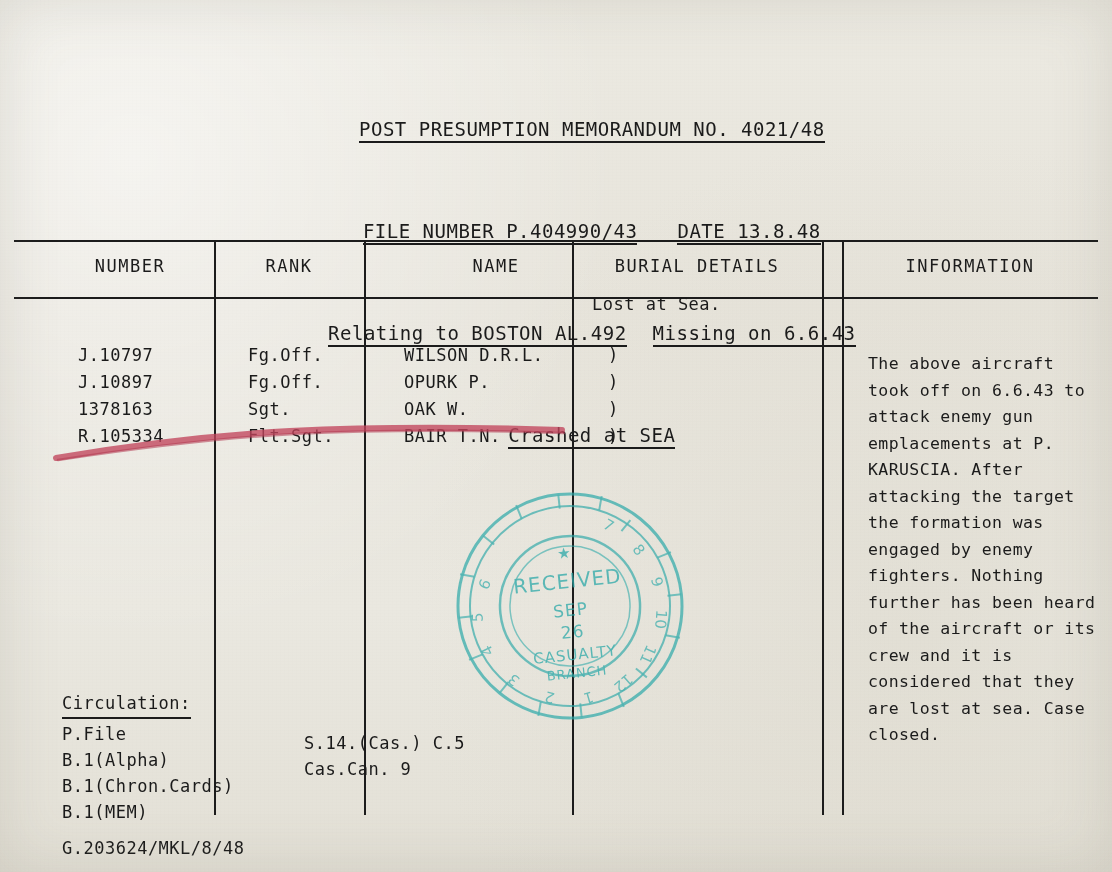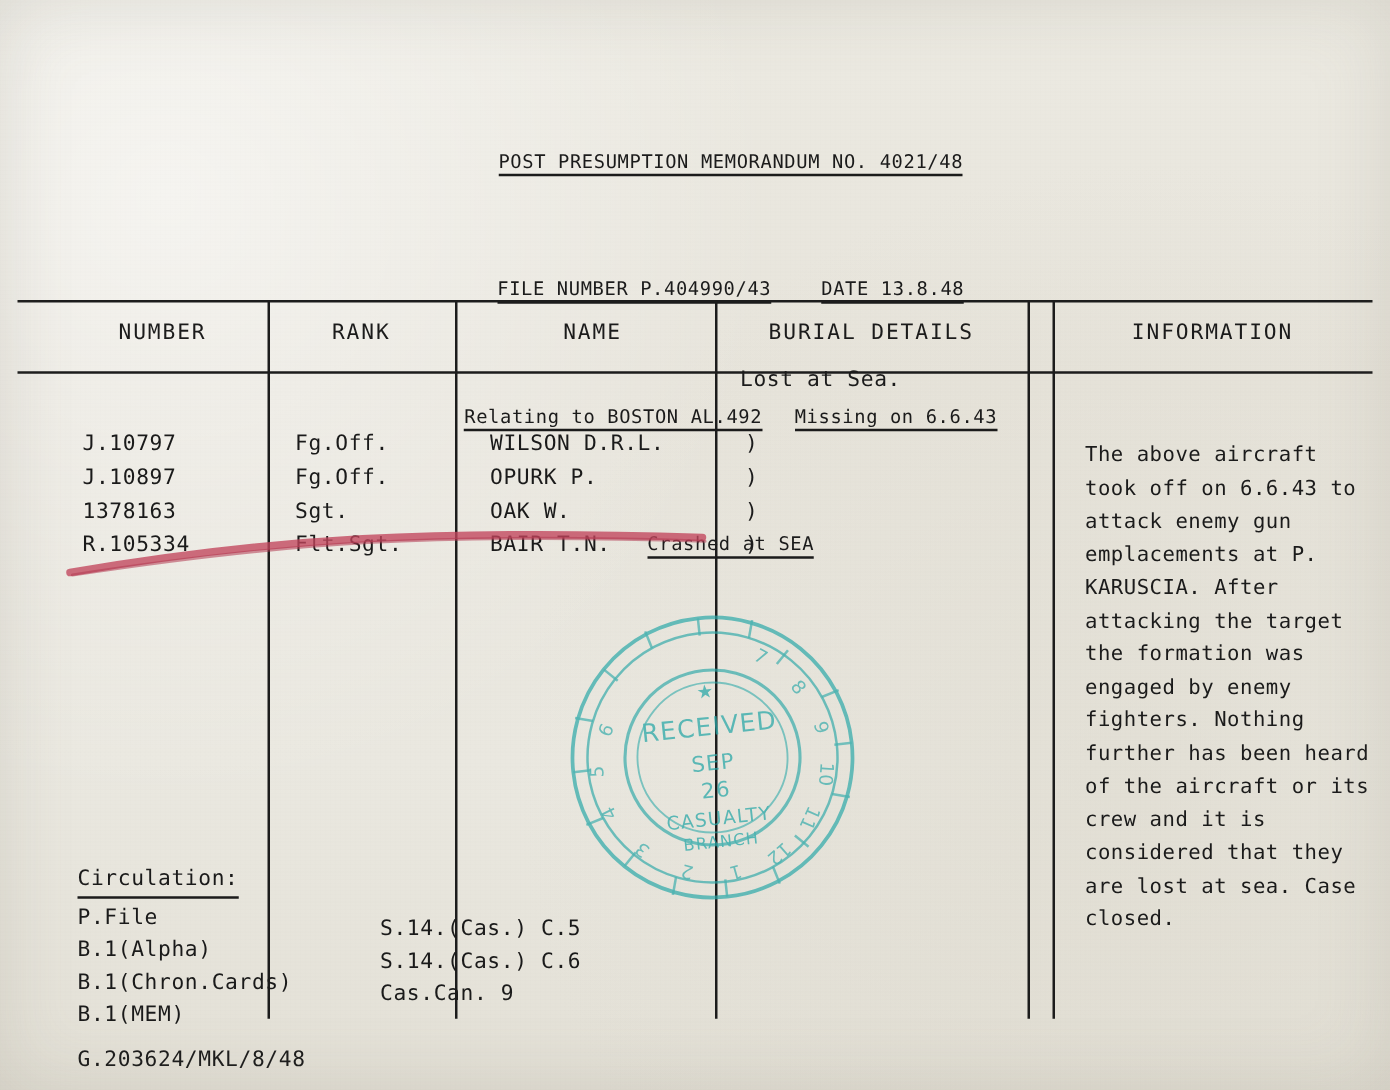--- a/index.html
+++ b/index.html
@@ -45,21 +45,21 @@
   }
   
   #header {
     position: absolute;
     left: 0;
     top: 78px;
     width: 1112px;
     text-align: center;
   }
   .hline {
-    font-size: 15px;
+    font-size: 19px;
     line-height: 34px;
     color: #1b1b1b;
     white-space: pre;
   }
   .u { border-bottom: 2px solid #1b1b1b; padding-bottom: 1px; }
   .gap-sm { display: inline-block; width: 26px; }
   .gap-md { display: inline-block; width: 40px; }
 
   
   #table {
@@ -95,29 +95,29 @@
     position: absolute;
     top: 16px;
     font-size: 17px;
     letter-spacing: 1.5px;
     color: #1b1b1b;
     white-space: pre;
     text-align: center;
   }
   #h-number { left: 16px; width: 200px; }
   #h-rank   { left: 200px; width: 150px; }
-  #h-name   { left: 336px; width: 248px; }
+  #h-name   { left: 358px; width: 248px; }
   #h-burial { left: 558px; width: 250px; }
   #h-info   { left: 828px; width: 256px; }
 
   
   #rows {
     position: absolute;
     top: 102px;
-    left: 0;
+    left: 12px;
     width: 808px;
   }
   .row {
     position: relative;
     height: 27px;
     font-size: 17px;
     line-height: 27px;
   }
   .cell-number { position: absolute; left: 52px; }
   .cell-rank   { position: absolute; left: 222px; }
@@ -285,21 +285,20 @@
     <div id="circulation-list">
       <div class="typed">P.File</div>
       <div class="typed">B.1(Alpha)</div>
       <div class="typed">B.1(Chron.Cards)</div>
       <div class="typed">B.1(MEM)</div>
     </div>
   </div>
 
   <div id="circulation-right">
     <div class="typed">S.14.(Cas.) C.5</div>
-    <div class="typed">S.14.(Cas.) C.6</div>
     <div class="typed">Cas.Can. 9</div>
   </div>
 
   <div id="footer-code" class="typed">G.203624/MKL/8/48</div>
 
   <svg id="strike" viewBox="0 0 520 70">
     <path d="M6,58 C70,47 150,36 240,31 C320,27 420,27 512,30" fill="none" stroke="#c2455c" stroke-width="6" stroke-linecap="round" opacity="0.78"></path>
     <path d="M8,60 C74,50 154,39 244,34 C324,30 424,30 514,33" fill="none" stroke="#b33a52" stroke-width="2.5" stroke-linecap="round" opacity="0.55"></path>
   </svg>
 

